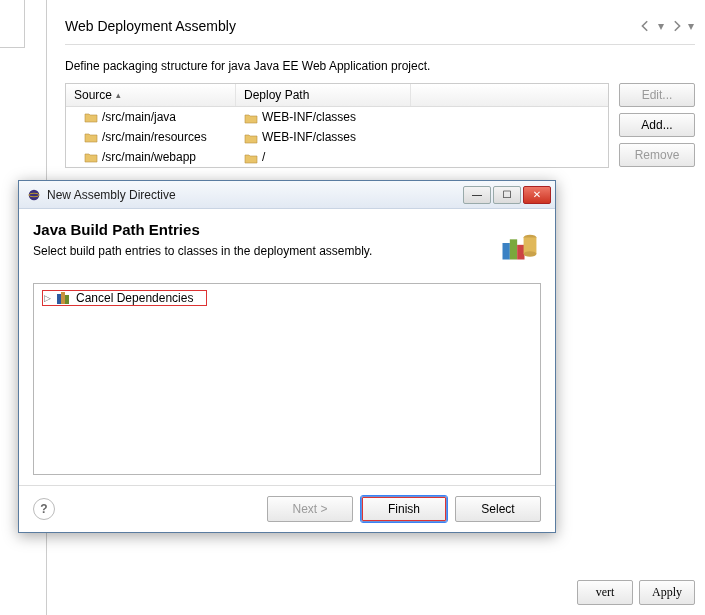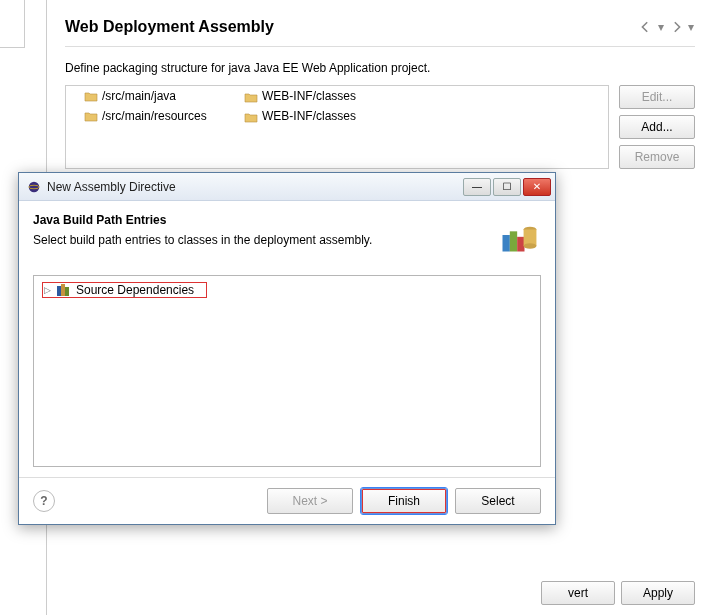--- a/index.html
+++ b/index.html
@@ -4,21 +4,21 @@
 <style>
   * { box-sizing: border-box; font-family: "Segoe UI", Tahoma, sans-serif; font-size: 12px; }
   body { margin: 0; background: #fff; width: 705px; height: 615px; overflow: hidden; position: relative; }
 
   
   .nav-stub { position: absolute; left: 0; top: 0; width: 25px; height: 48px; border-right: 1px solid #ccc; border-bottom: 1px solid #ccc; background: #fff; }
 
   
   .props { position: absolute; left: 46px; top: 0; right: 0; bottom: 0; border-left: 1px solid #ccc; padding: 18px 10px 10px 18px; }
   .props-header { display: flex; align-items: center; }
-  .props-title { font-weight: bold; font-size: 16px; flex: 1; }
+  .props-title { font-weight: normal; font-size: 14px; flex: 1; }
   .arrow-btns { display: flex; gap: 2px; }
   .arrow-btn { width: 18px; height: 16px; display: flex; align-items: center; justify-content: center; color: #888; cursor: pointer; }
   .arrow-btn svg { width: 12px; height: 12px; }
   .arrow-drop { width: 8px; }
   .props-divider { border-top: 1px solid #ddd; margin: 10px 0 14px 0; }
   .props-desc { color: #000; margin-bottom: 10px; }
 
   .body-row { display: flex; gap: 10px; }
   .table-wrap { flex: 1; border: 1px solid #ccc; }
   .table-head { display: flex; background: linear-gradient(#fff,#f0f0f0); border-bottom: 1px solid #ddd; }
@@ -33,36 +33,36 @@
   .td-source { width: 170px; padding-left: 18px; }
   .td-deploy { width: 175px; align-items: flex-end; }
   .folder-icon { width: 14px; height: 12px; display: inline-block; }
   .folder-icon svg { width: 14px; height: 12px; display: block; }
 
   .side-buttons { display: flex; flex-direction: column; gap: 6px; width: 76px; }
   .btn { border: 1px solid #adadad; background: linear-gradient(#fdfdfd,#e8e8e8); padding: 4px 6px; text-align: center; border-radius: 2px; cursor: pointer; }
   .btn.disabled { color: #9a9a9a; cursor: default; }
 
   .bottom-buttons { position: absolute; bottom: 10px; right: 10px; display: flex; gap: 6px; }
-  .bottom-buttons .btn { width: 74px; }
+  .bottom-buttons .btn { width: 56px; font-family: Liberation Serif, serif; }
 
   
-  .dialog { position: absolute; left: 18px; top: 172px; width: 538px; background: #fff; border: 1px solid #5a7ca0; box-shadow: 0 3px 14px rgba(0,0,0,0.35); }
+  .dialog { position: absolute; left: 18px; top: 180px; width: 538px; background: #fff; border: 1px solid #5a7ca0; box-shadow: 0 3px 14px rgba(0,0,0,0.35); }
   .dlg-title { height: 28px; background: linear-gradient(#f6f9fc,#e2e9f3); display: flex; align-items: center; padding: 0 4px 0 8px; gap: 6px; border-bottom: 1px solid #c9d4e3; }
   .dlg-title-icon { width: 14px; height: 14px; }
   .dlg-title-text { flex: 1; color: #222; }
   .win-btns { display: flex; gap: 2px; }
   .win-btn { width: 28px; height: 18px; border: 1px solid #9aa; border-radius: 2px; display:flex; align-items:center; justify-content:center; font-size:10px; }
   .win-btn.min { background: linear-gradient(#f4f4f4,#dcdcdc); }
   .win-btn.max { background: linear-gradient(#f4f4f4,#dcdcdc); }
   .win-btn.close { background: linear-gradient(#e76,#c32); color:#fff; border-color:#a22; }
 
   .dlg-header { padding: 12px 14px 8px 14px; display:flex; }
   .dlg-header-left { flex:1; }
-  .dlg-h1 { font-weight: bold; font-size: 12px; margin-bottom: 6px; }
+  .dlg-h1 { font-weight: bold; font-size: 15px; margin-bottom: 6px; }
   .dlg-sub { color: #000; }
   .dlg-header-icon { width: 44px; height: 44px; }
   .dlg-header-icon svg { width:44px; height:44px; }
 
   .dlg-body { padding: 10px 14px; }
   .entries-box { border: 1px solid #b6b6b6; height: 192px; padding: 6px 8px; background: #fff; }
   .entry-row { display:flex; align-items:center; gap:4px; padding:1px 2px; outline: 1px solid #d33; outline-offset: -1px; width: 165px; }
   .tree-arrow { color:#777; font-size:9px; width:8px; }
   .lib-icon { width:16px; height:14px; }
   .lib-icon svg { width:16px; height:14px; display:block; }
@@ -96,20 +96,30 @@
           </svg>
         </div>
       <div class="arrow-btn arrow-drop">▾</div>
     </div>
   </div>
   <div class="props-divider"></div>
   <div class="props-desc">Define packaging structure for java Java EE Web Application project.</div>
 
   <div class="body-row">
     <div class="table-wrap">
+      <div class="table-head">
+        <div class="th th-source">
+          <span>Source</span>
+          <span class="sort-icon">▴</span>
+        </div>
+        <div class="th th-deploy">
+          <span>Deploy Path</span>
+        </div>
+        <div class="th"></div>
+      </div>
       <div class="tbody" id="table-rows">
           <div class="tr">
             <div class="td td-source">
               <span class="folder-icon">
                 <svg viewBox="0 0 14 12">
                   <path d="M1 3 L5 3 L6 4 L13 4 L13 11 L1 11 Z" fill="#e9c46a" stroke="#b8923f" stroke-width="0.6"></path>
                 </svg>
               </span>
               <span>/src/main/java</span>
             </div>
@@ -131,20 +141,38 @@
               </span>
               <span>/src/main/resources</span>
             </div>
             <div class="td td-deploy">
               <span class="folder-icon">
                 <svg viewBox="0 0 14 12">
                   <path d="M1 3 L5 3 L6 4 L13 4 L13 11 L1 11 Z" fill="#e9c46a" stroke="#b8923f" stroke-width="0.6"></path>
                 </svg>
               </span>
               <span>WEB-INF/classes</span>
+            </div>
+          </div>
+          <div class="tr">
+            <div class="td td-source">
+              <span class="folder-icon">
+                <svg viewBox="0 0 14 12">
+                  <path d="M1 3 L5 3 L6 4 L13 4 L13 11 L1 11 Z" fill="#e9c46a" stroke="#b8923f" stroke-width="0.6"></path>
+                </svg>
+              </span>
+              <span>/src/main/webapp</span>
+            </div>
+            <div class="td td-deploy">
+              <span class="folder-icon">
+                <svg viewBox="0 0 14 12">
+                  <path d="M1 3 L5 3 L6 4 L13 4 L13 11 L1 11 Z" fill="#e9c46a" stroke="#b8923f" stroke-width="0.6"></path>
+                </svg>
+              </span>
+              <span>/</span>
             </div>
           </div>
         </div>
     </div>
     <div class="side-buttons">
       <div class="btn disabled">Edit...</div>
       <div class="btn">Add...</div>
       <div class="btn disabled">Remove</div>
     </div>
   </div>
@@ -194,21 +222,21 @@
     <div class="entries-box">
       <div class="entry-row">
         <span class="tree-arrow">▷</span>
         <span class="lib-icon">
           <svg viewBox="0 0 16 14">
               <rect x="1" y="3" width="4" height="10" fill="#2d5aa0"></rect>
               <rect x="5" y="1" width="4" height="12" fill="#c6923e"></rect>
               <rect x="9" y="4" width="4" height="9" fill="#6a8a2a"></rect>
             </svg>
         </span>
-        <span>Source Dependencies</span>
+        <span>Cancel Dependencies</span>
       </div>
     </div>
   </div>
 
   <div class="dlg-footer">
     <div class="help-icon">?</div>
     <div class="spacer"></div>
     <div class="btn disabled">Next &gt;</div>
     <div class="btn primary">Finish</div>
     <div class="btn">Select</div>

